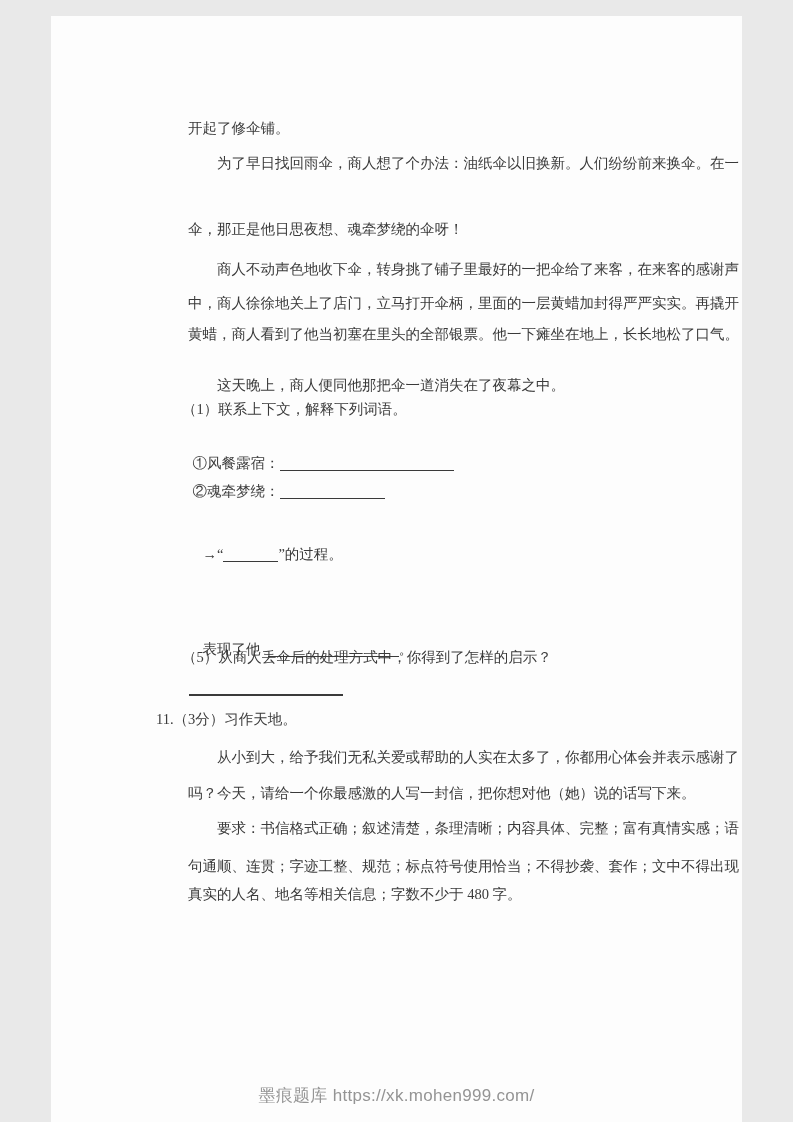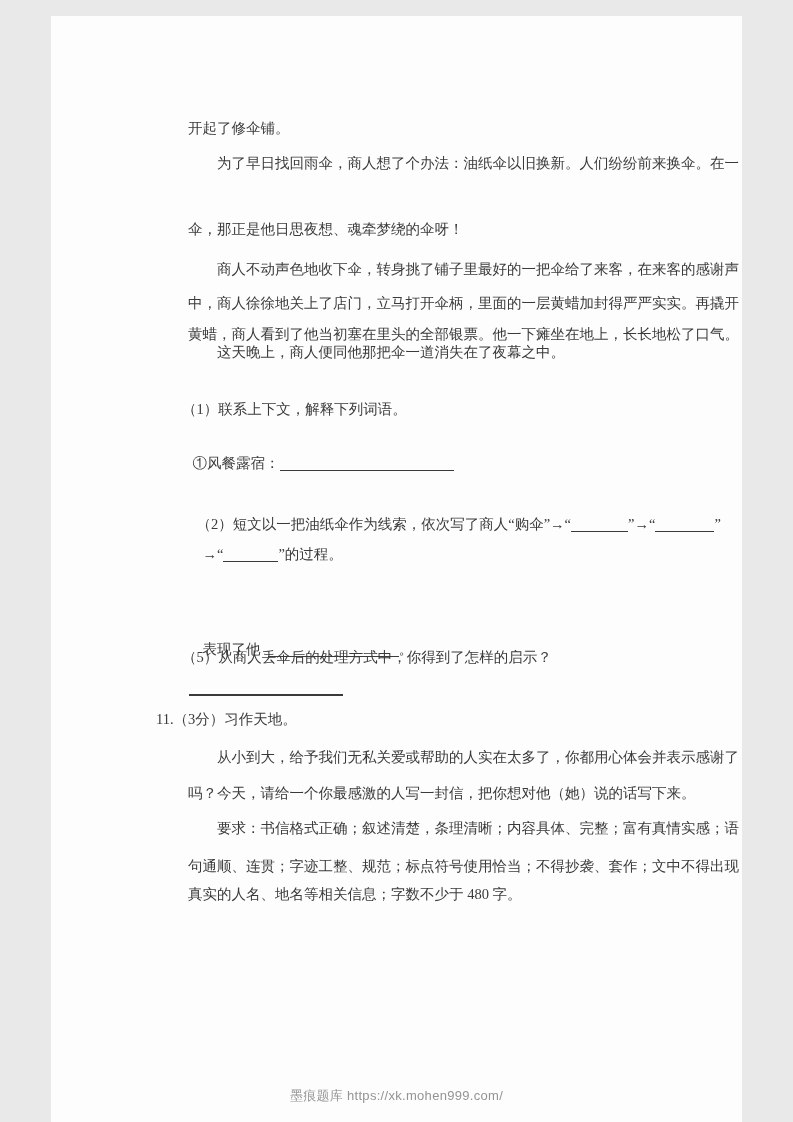--- a/index.html
+++ b/index.html
@@ -27,47 +27,47 @@
   .rule{
     position:absolute;
     height:0;
     border-top:2px solid var(--text,#3a3a3a);
   }
   .footer{
     position:absolute;
     left:0;width:100%;
     text-align:center;
     font-family:"Liberation Sans","DejaVu Sans",sans-serif;
-    font-size:13px;
+    font-size:17px;
     line-height:20px;
     color:var(--footer,#949494);
     letter-spacing:.3px;
   }
 </style>
 </head>
 <body>
 
 <div class="page">
 
   <div class="ln" style="top:102px;left:137px">开起了修伞铺。</div>
   <div class="ln" style="top:137px;left:166px">为了早日找回雨伞，商人想了个办法：油纸伞以旧换新。人们纷纷前来换伞。在一</div>
   <div class="ln" style="top:203px;left:137px">伞，那正是他日思夜想、魂牵梦绕的伞呀！</div>
   <div class="ln" style="top:243px;left:166px">商人不动声色地收下伞，转身挑了铺子里最好的一把伞给了来客，在来客的感谢声</div>
   <div class="ln" style="top:308px;left:137px">黄蜡，商人看到了他当初塞在里头的全部银票。他一下瘫坐在地上，长长地松了口气。</div>
   <div class="ln" style="top:277px;left:137px">中，商人徐徐地关上了店门，立马打开伞柄，里面的一层黄蜡加封得严严实实。再撬开</div>
-  <div class="ln" style="top:326px;left:166px">这天晚上，商人便同他那把伞一道消失在了夜幕之中。</div>
+  <div class="ln" style="top:359px;left:166px">这天晚上，商人便同他那把伞一道消失在了夜幕之中。</div>
 
   <div class="ln" style="top:383px;left:131px">（1）联系上下文，解释下列词语。</div>
   <div class="ln" style="top:417px;left:127px">
     <span>①风餐露宿：</span><span class="blank" style="width:174px"></span>
   </div>
+  <div class="ln" style="top:445px;left:127px">
+    <span>②魂牵梦绕：</span><span class="blank" style="width:105px"></span>
+  </div>
 
-  <div class="ln" style="top:478px;left:131px">
-    <span>（2）短文以一把油纸伞作为线索，依次写了商人“购伞”→“</span><span class="blank" style="width:57px"></span><span>”→“</span><span class="blank" style="width:59px"></span><span>”</span>
-  </div>
   <div class="ln" style="top:508px;left:137px">
     <span>→“</span><span class="blank" style="width:55px"></span><span>”的过程。</span>
   </div>
 
 
   <div class="ln" style="top:603px;left:137px">
     <span>表现了他</span><span class="blank" style="width:131px;margin-left:7px"></span><span>。</span>
   </div>
 
   <div class="ln" style="top:631px;left:131px">（5）从商人丢伞后的处理方式中，你得到了怎样的启示？</div>

